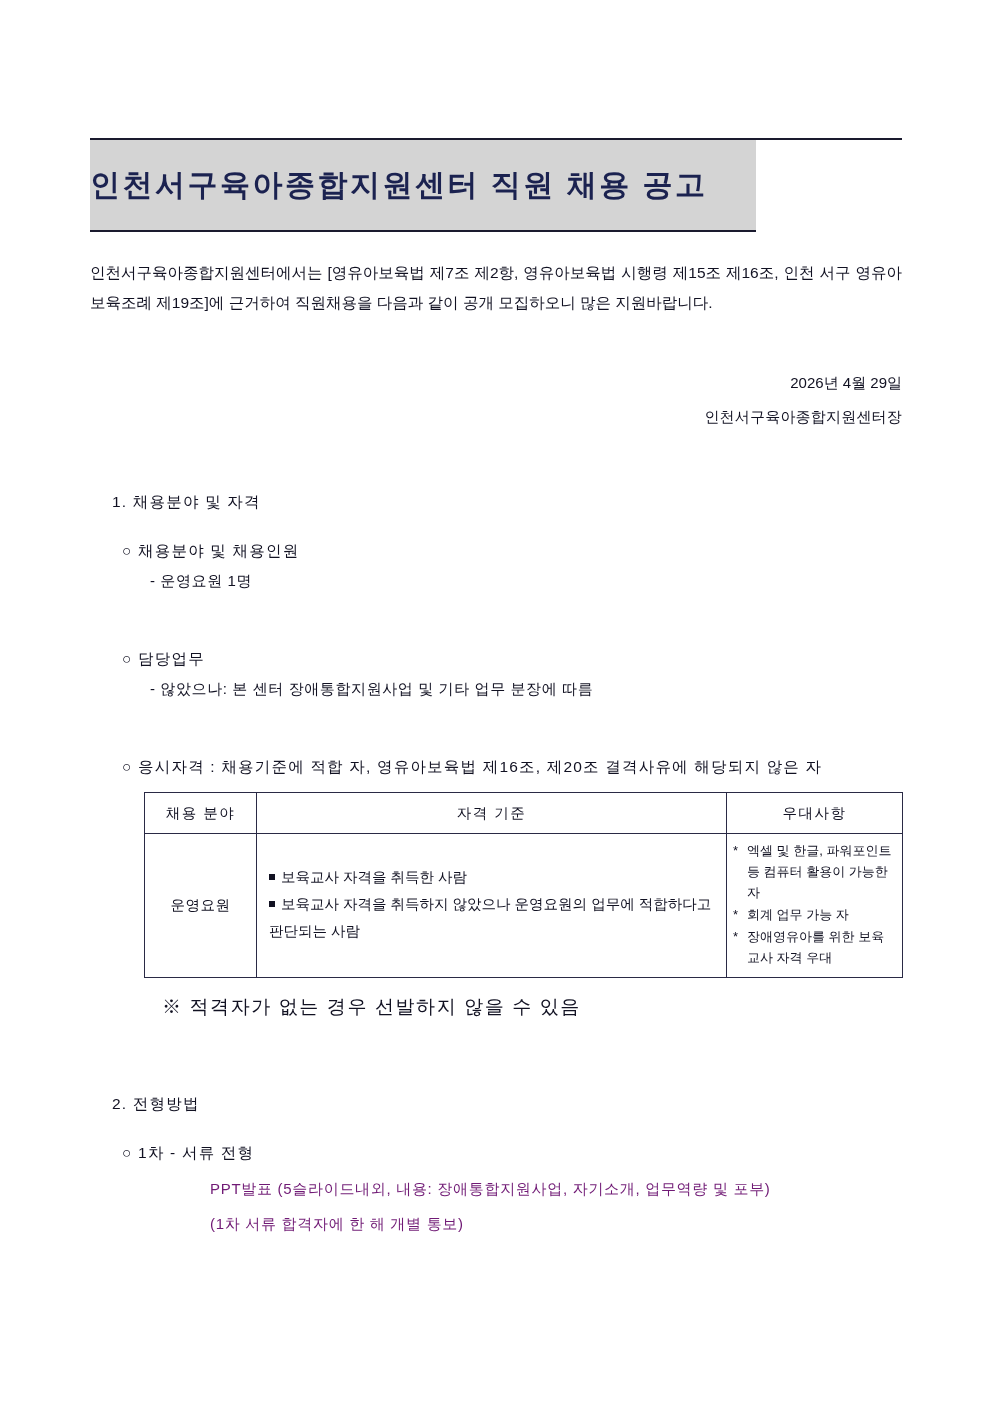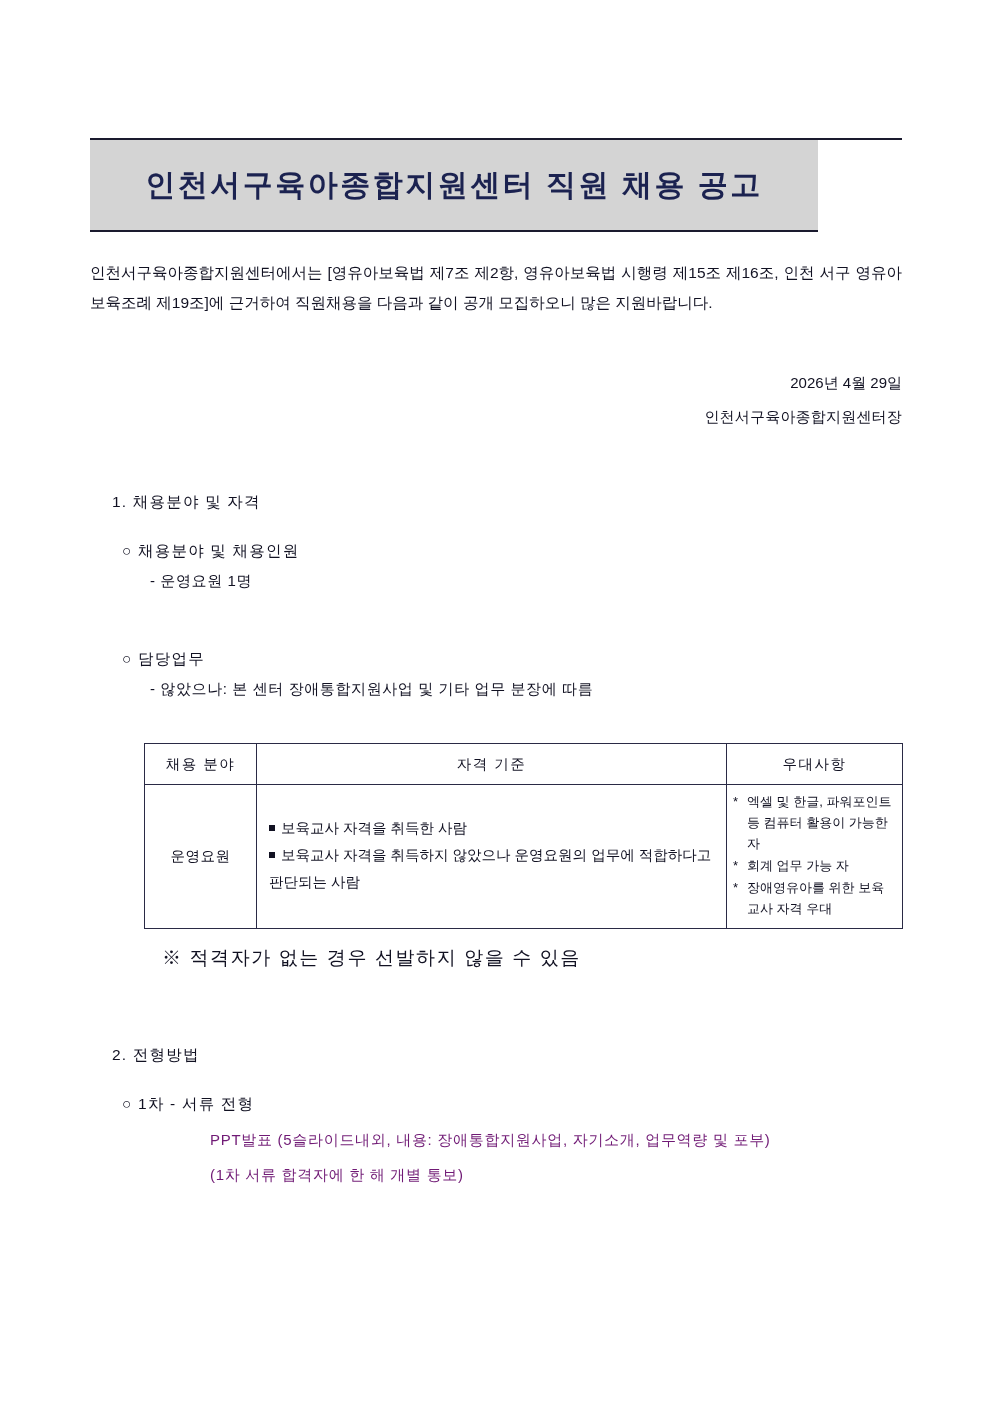--- a/index.html
+++ b/index.html
@@ -21,25 +21,24 @@
     box-sizing: border-box;
     padding: 0 90px;
   }
   .top-rule {
     margin-top: 138px;
     border-top: 2px solid #1a1a2e;
     width: 812px;
   }
   .title-band {
     background: #d4d4d4;
-    width: 728px;
+    width: 666px;
     height: 92px;
     display: flex;
     align-items: center;
-    justify-content: center;
     border-bottom: 2px solid #1a1a2e;
     box-sizing: border-box;
   }
   .title-text {
     font-size: 30px;
     font-weight: bold;
     letter-spacing: 2.5px;
     color: #1b2250;
     white-space: nowrap;
   }
@@ -191,20 +190,21 @@
     <div class="lvl1">○ 채용분야 및 채용인원</div>
     <div class="lvl2">- 운영요원 1명</div>
 
     <div class="gap-lg"></div>
 
     <div class="lvl1">○ 담당업무</div>
     <div class="lvl2">- 않았으나: 본 센터 장애통합지원사업 및 기타 업무 분장에 따름</div>
 
     <div class="gap-lg"></div>
 
+    <div class="lvl1">○ 응시자격 : 채용기준에 적합 자, 영유아보육법 제16조, 제20조 결격사유에 해당되지 않은 자</div>
 
     <table class="crit">
       <colgroup>
         <col class="c1">
           <col class="c2">
           <col class="c3">
       </colgroup>
       <thead>
         <tr>
           <th>채용 분야</th>

